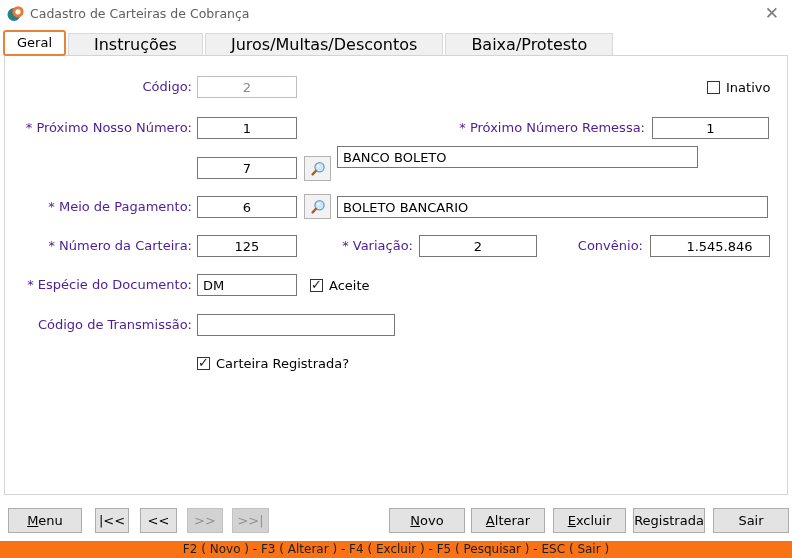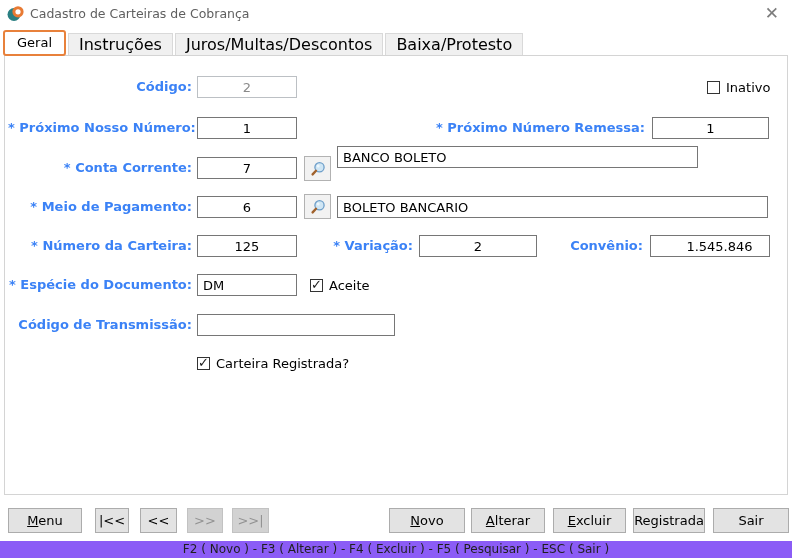--- a/index.html
+++ b/index.html
@@ -11,51 +11,51 @@
   .titlebar { position:absolute; top:0; left:0; right:0; height:28px; background:#fff; }
   .app-icon { position:absolute; left:7px; top:5px; width:17px; height:17px; }
   .title-text { position:absolute; left:30px; top:6px; font-size:12.5px; color:#5f5f5f; white-space:nowrap; }
   .close-x { position:absolute; right:13px; top:3px; font-size:17px; color:#7d7d7d; cursor:pointer; line-height:20px; }
 
   
   .tab { position:absolute; font-size:13px; color:#000; text-align:center; }
   .tab-active { left:3px; top:30px; height:26px; width:63px; line-height:22px; background:#fff;
                 border:2px solid #e8813b; border-radius:3px; z-index:5; }
   .tab-strip { position:absolute; left:68px; top:33px; height:22px; display:flex; gap:2px; z-index:2; }
-  .tab-inactive { position:relative; height:22px; line-height:21px; padding:0 10px; background:#f0f0f0;
+  .tab-inactive { position:relative; height:22px; line-height:21px; padding:0 25px; background:#f0f0f0;
                   border:1px solid #d9d9d9; border-bottom:none; }
 
   
   .panel { position:absolute; left:4px; top:55px; width:784px; height:440px; background:#fff;
            border:1px solid #d4d4d4; z-index:1; }
 
   
-  .lbl { position:absolute; height:22px; line-height:22px; font-size:13px; color:#3b82f6;
-         text-align:right; white-space:nowrap; z-index:2;font-weight:bold; }
+  .lbl { position:absolute; height:22px; line-height:22px; font-size:13px; color:#4c1d95;
+         text-align:right; white-space:nowrap; z-index:2; }
   .in  { position:absolute; height:22px; border:1px solid #767676; background:#fff; z-index:2;
          font-family:"DejaVu Sans","Liberation Sans",sans-serif; font-size:13px; color:#000; padding:0 5px; outline:none; }
   .in.num { text-align:center; }
   .in.dis { border-color:#bcc0c4; color:#8a8a8a; }
   .lookup-btn { position:absolute; width:27px; height:25px; background:#f2f2f2; border:1px solid #b2b2b2;
                 display:flex; align-items:center; justify-content:center; cursor:pointer; z-index:2; padding:0; }
 
   
   .cb { position:absolute; display:flex; align-items:center; gap:6px; cursor:pointer; z-index:2; }
   .cb .box { position:relative; width:13px; height:13px; background:#fff; border:1px solid #333; flex:0 0 13px; }
   .cb[data-checked="true"] .box::after { content:"✓"; position:absolute; left:0px; top:-3px;
         font-size:13px; font-weight:bold; color:#1a1a1a; }
   .cb .cb-label { font-size:13px; color:#000; line-height:15px; }
 
   
   .btn { position:absolute; top:508px; height:25px; background:#e3e3e3; border:1px solid #acacac;
          font-family:"DejaVu Sans","Liberation Sans",sans-serif; font-size:13px; color:#000; cursor:pointer; }
   .btn.disabled { background:#d2d2d2; border-color:#c2c2c2; color:#929292; cursor:default; }
 
   
-  .statusbar { position:absolute; left:0; right:0; bottom:0; height:17px; background:#8b5cf6;
+  .statusbar { position:absolute; left:0; right:0; bottom:0; height:17px; background:#f97316;
                font-size:12px; color:#1f1f1f; text-align:center; line-height:17px; }
 </style>
 </head>
 <body>
 
 <div id="window">
 
   <div class="titlebar">
     <svg class="app-icon" viewBox="0 0 17 17">
       <circle cx="7" cy="9.5" r="6.5" fill="#2a7f82"></circle>
@@ -80,21 +80,20 @@
   <div class="cb" style="left:707px; top:80px;" data-checked="false">
     <span class="box"></span>
     <span class="cb-label">Inativo</span>
   </div>
 
   <div class="lbl" style="left:8px; top:117px; width:184px;text-align:right;">* Próximo Nosso Número:</div>
   <input class="in num" style="left: 197px; top: 117px; width: 100px;" value="1">
   <div class="lbl" style="left:400px; top:117px; width:245px;">* Próximo Número Remessa:</div>
   <input class="in num" style="left: 652px; top: 117px; width: 117px;" value="1">
 
-  <div class="lbl" style="left:8px; top:157px; width:184px;">* Conta Corrente:</div>
   <input class="in num" style="left: 197px; top: 157px; width: 100px;" value="7">
   <button class="lookup-btn" style="left:304px; top:156px;">
     <svg width="16" height="16" viewBox="0 0 16 16">
       <circle cx="9.5" cy="6.3" r="4.6" fill="#cfe6f5" stroke="#6d9ec9" stroke-width="1.3"></circle>
       <circle cx="8.2" cy="5" r="1.5" fill="#f0f8fd" opacity="0.9"></circle>
       <line x1="6" y1="9.8" x2="2.6" y2="13.4" stroke="#a0622d" stroke-width="2.4" stroke-linecap="round"></line>
     </svg>
   </button>
   <input class="in" style="left: 337px; top: 146px; width: 361px;" value="BANCO BOLETO">
 

